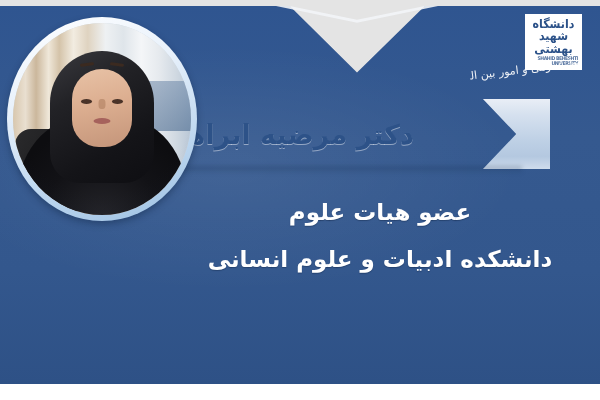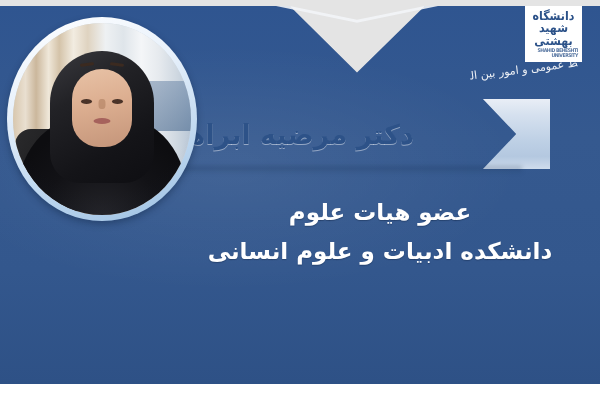--- a/index.html
+++ b/index.html
@@ -117,21 +117,21 @@
     top: 196px;
     width: 400px;
     text-align: center;
     direction: rtl;
     color: #ffffff;
     font-weight: bold;
     line-height: 1.42;
     text-shadow: 0 1px 1px rgba(12,30,58,.35);
   }
   .subtitle .line1 { font-size: 23px; display: block; }
-  .subtitle .line2 { font-size: 23px; display: block; margin-top: 6px; }
+  .subtitle .line2 { font-size: 23px; display: block; margin-top: 14px; }
 
   
   .portrait-wrap {
     position: absolute;
     left: 7px;
     top: 17px;
     width: 190px;
     height: 204px;
   }
   .portrait-ring {
@@ -255,21 +255,21 @@
   
   .logo-block {
     position: absolute;
     right: 18px;
     top: 6px;
     width: 112px;
     height: 88px;
   }
   .logo-mark {
     position: absolute;
-    right: 0; top: 0;
+    right: 0; top: 8px;
     width: 53px; height: 52px;
     border: 2px solid #ffffff;
     background: #ffffff;
     display: flex;
     align-items: center;
     justify-content: center;
     overflow: hidden;
   }
   .logo-mark-inner {
     width: 100%; height: 100%;

